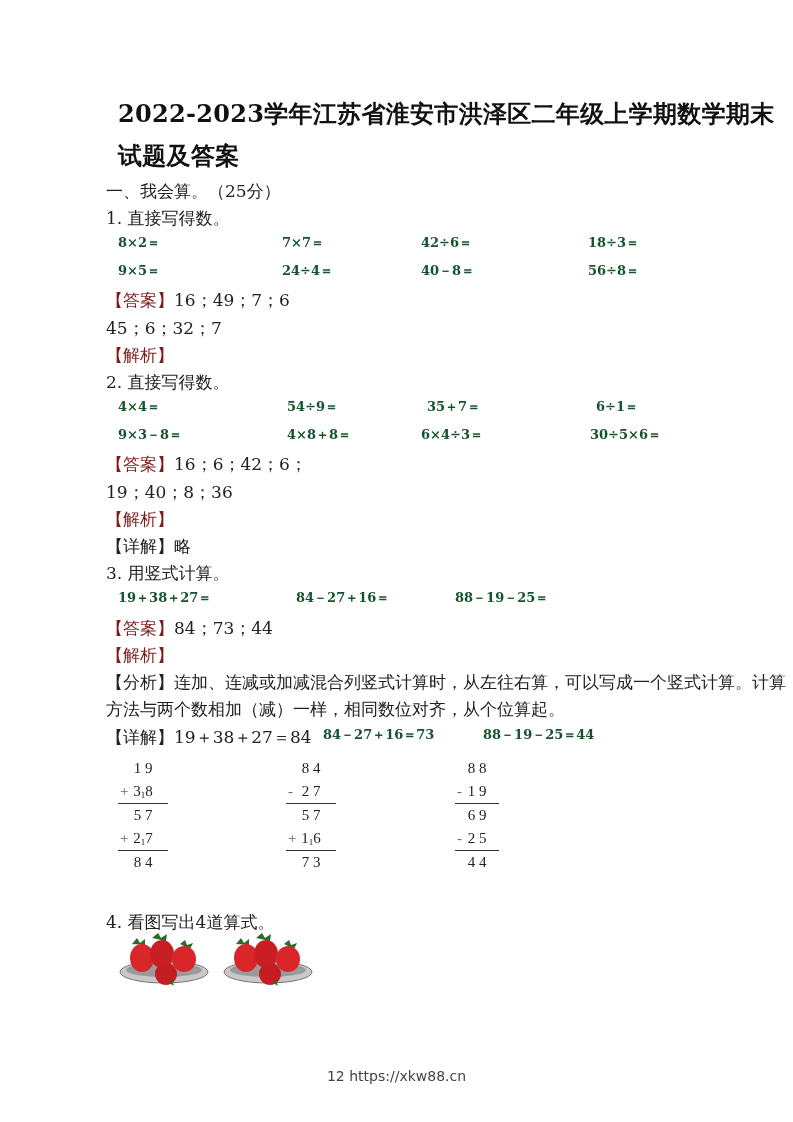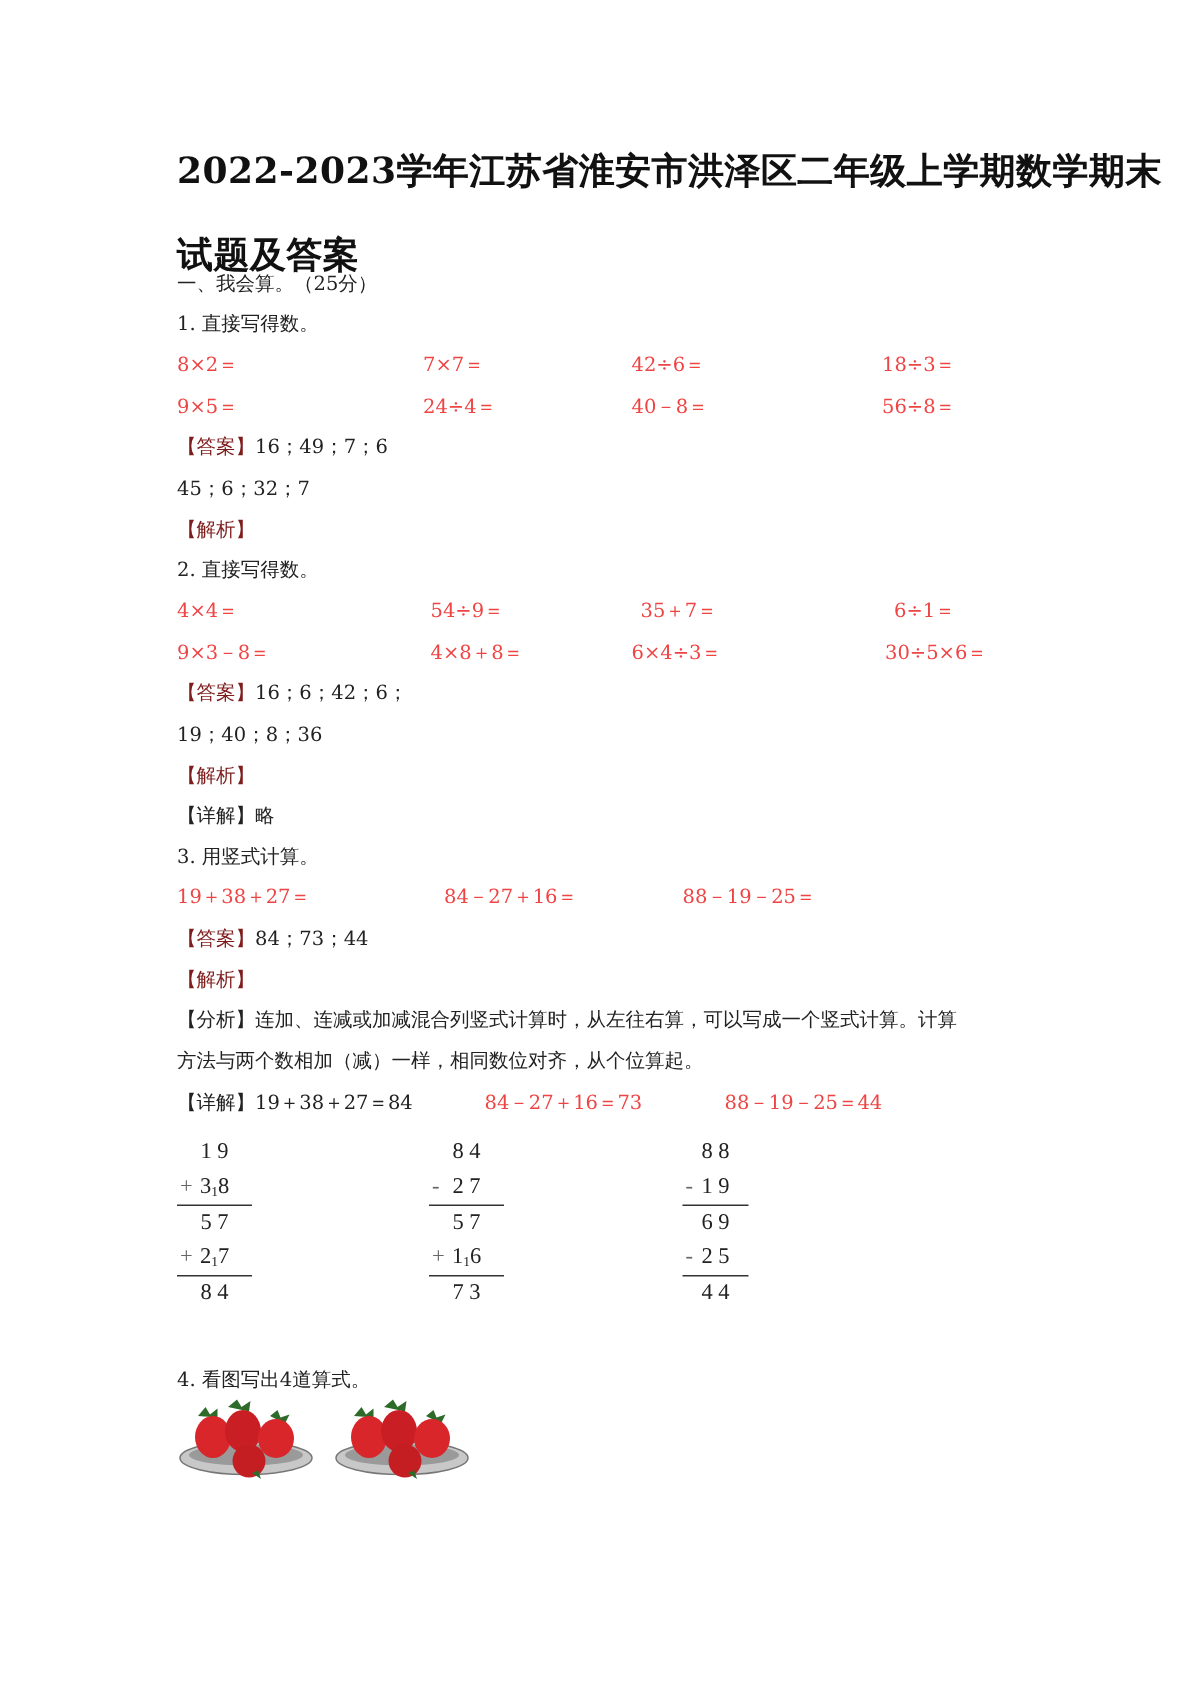--- a/index.html
+++ b/index.html
@@ -2,23 +2,23 @@
 <html><head>
   <meta charset="utf-8">
   <style>
     html, body { margin: 0; padding: 0; background: #ffffff; }
     body { width: 793px; height: 1122px; position: relative; overflow: hidden;
            font-family: "DejaVu Serif", "Liberation Serif", serif; color: #222; }
     .page { position: absolute; left: 0; top: 0; width: 793px; height: 1122px; }
     .title { position: absolute; left: 118px; font-size: 24px; font-weight: bold; color: #111;
              font-family: "DejaVu Serif", serif; letter-spacing: 0.3px; white-space: nowrap; }
     .t1 { top: 98px; }
-    .t2 { top: 154px; text-align: right; }
-    .line { position: absolute; left: 118px; font-size: 13px; white-space: nowrap; color: #222; }
-    .cell { position: absolute; font-size: 13px; white-space: nowrap; color: #ef4444; }
+    .t2 { top: 140px; text-align: right; }
+    .line { position: absolute; left: 106px; font-size: 17px; white-space: nowrap; color: #222; }
+    .cell { position: absolute; font-size: 13px; white-space: nowrap; color: #14532d; font-weight: bold; }
     .tag { color: #7f1d1d; }
     .tag-dark { color: #222; }
     .vcalc { position: absolute; font-family: "Liberation Serif", serif; font-size: 15px; color: #222; }
     .vrow { position: absolute; height: 22px; line-height: 22px; white-space: pre; text-align: center; }
     .vline { position: absolute; height: 0; border-top: 1px solid #333; }
     .carry { font-size: 9px; vertical-align: -2px; }
     .op { color: #666; }
     .img-wrap { position: absolute; width: 92px; height: 58px; }
     .footer { position: absolute; top: 1068px; left: 0; width: 793px; text-align: center;
               font-family: "DejaVu Sans", sans-serif; font-size: 14px; color: #444; }
@@ -141,13 +141,14 @@
       <ellipse cx="24" cy="26" rx="12" ry="14" fill="#d9262a"></ellipse>
       <path d="M34 6 l6 -5 l3 5 l6 -4 l-1 7 z" fill="#2e6b2a"></path>
       <ellipse cx="44" cy="22" rx="12" ry="14" fill="#c91f24"></ellipse>
       <path d="M62 12 l5 -4 l2 5 l6 -2 l-3 6 z" fill="#2e6b2a"></path>
       <ellipse cx="66" cy="27" rx="12" ry="13" fill="#d9262a"></ellipse>
       <ellipse cx="48" cy="42" rx="11" ry="11" fill="#c41e22"></ellipse>
       <path d="M50 50 l6 4 l-2 -6 l5 -2 z" fill="#2e6b2a"></path>
     </svg>
   </div>
 
+  <div class="footer">12 https://xkw88.cn</div>
 </div>
 
 </body></html>

